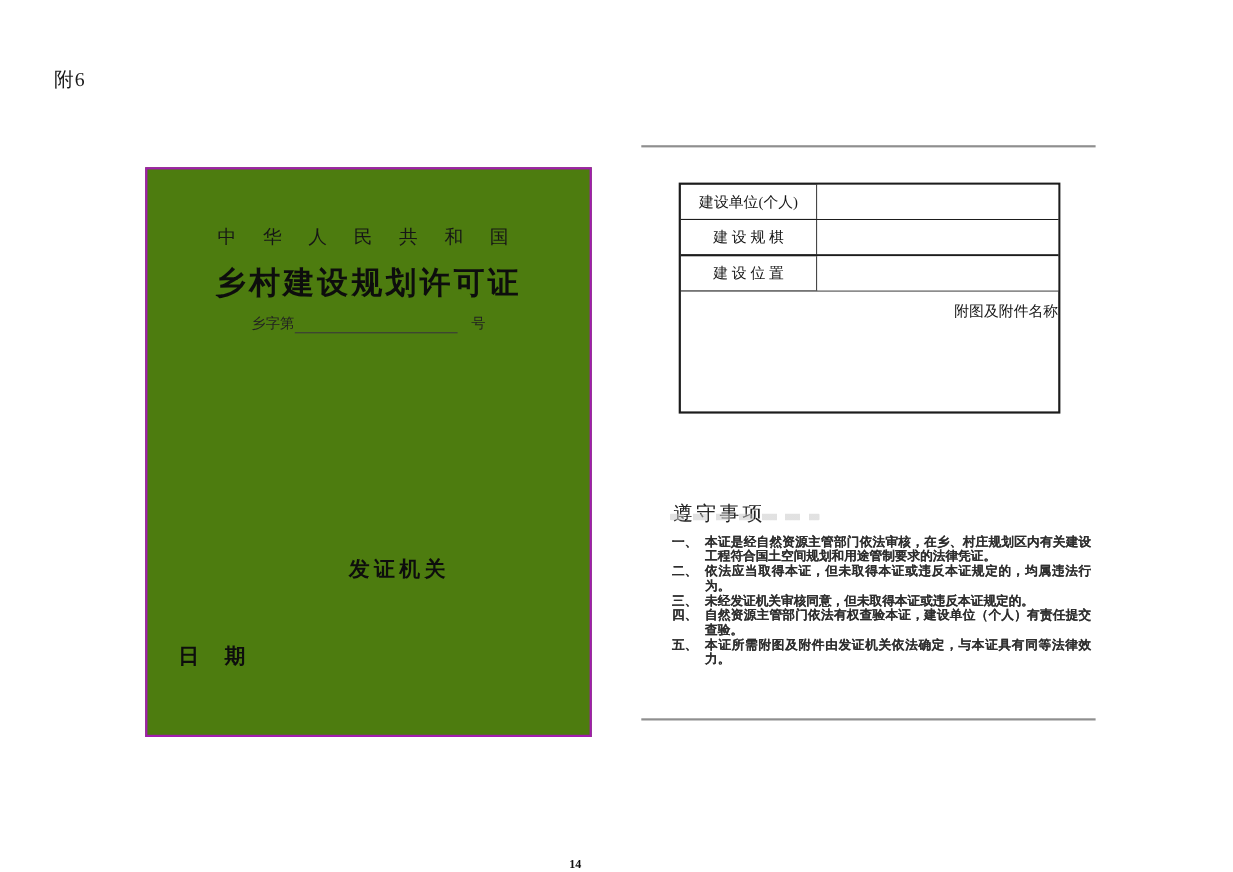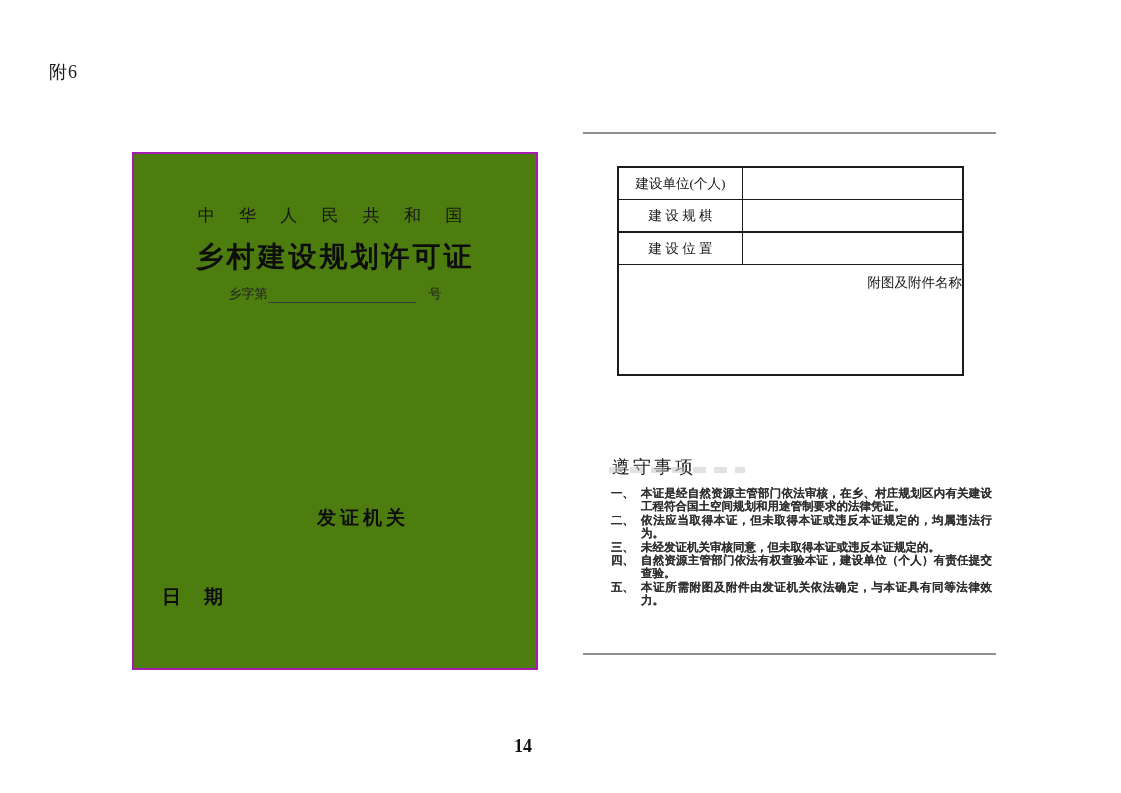--- a/index.html
+++ b/index.html
@@ -42,21 +42,21 @@
 
   .notes-heading{left:612px;top:441px;font-size:18px;letter-spacing:3px;color:#222;margin-top:14px;}
   .ghost-artifact{left:609px;top:467px;width:136px;height:6px;opacity:.5;border-radius:1px;
     background:repeating-linear-gradient(90deg,#c4c4c4 0 13px,transparent 13px 21px);}
   .notes-list{left:611px;top:487px;width:381px;font-size:11.5px;line-height:13.4px;
               font-weight:bold;color:#2e2e2e;text-shadow:0 0 0.5px #555;}
   .note-item{display:flex;}
   .note-num{width:30px;flex-shrink:0;}
   .note-text{flex:1;text-align:justify;}
 
-  .page-number{left:480px;top:736px;width:86px;text-align:center;font-weight:bold;font-size:18px;color:#111;}
+  .page-number{left:480px;top:780px;width:86px;text-align:center;font-weight:bold;font-size:11px;color:#111;}
 </style>
 </head>
 <body>
 
 <div class="abs attach-label">附6</div>
 
 <div class="abs cert-box">
   <div class="abs cert-country">中 华 人 民 共 和 国</div>
   <div class="abs cert-title">乡村建设规划许可证</div>
   <div class="abs cert-serial">

